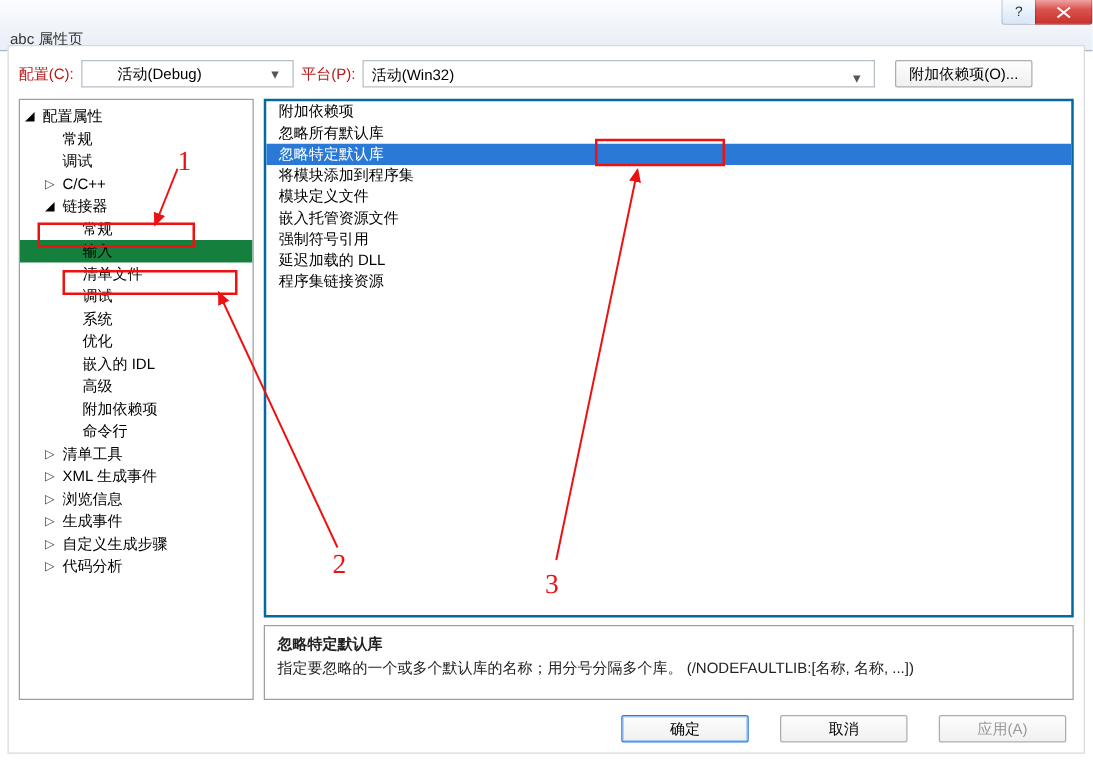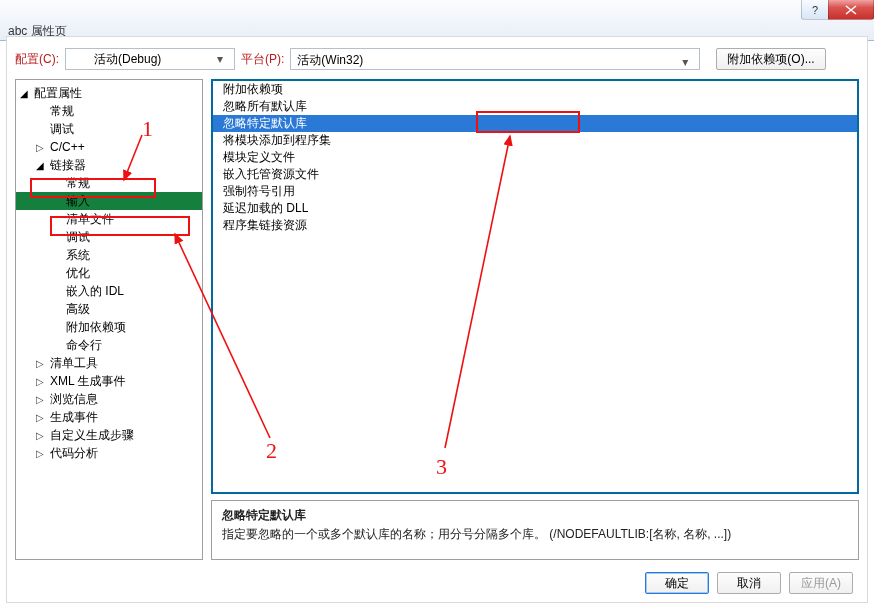--- a/index.html
+++ b/index.html
@@ -61,21 +61,21 @@
   .grid { font-size:12px; }
   .grow { display:flex; height:17px; align-items:center; }
   .grow.sel { background:#2a79d7; color:#fff; }
   .gkey { width:246px; padding-left:10px; white-space:nowrap; overflow:hidden; }
   .gval { flex:1; padding-left:6px; white-space:nowrap; overflow:hidden; position:relative; }
   .grow.sel .gval { color:#000; }
   .valcell { position:absolute; left:0; top:0; right:0; bottom:0; background:#fff; border:none; padding-left:6px; display:flex; align-items:center; }
 
   
   .bottombar { position:absolute; right:14px; bottom:8px; display:flex; gap:8px; }
-  .bottombar .btn { width:64px; }
+  .bottombar .btn { width:102px;margin-left:17px; }
   .btn.primary { border-color:#2a79d7; box-shadow: inset 0 0 0 1px #9fc8f3; }
   .btn.disabled { color:#9a9a9a; }
 
   
   .redbox { position:absolute; border:2px solid #e11; pointer-events:none; }
   .redtext { position:absolute; color:#e11; font-size:22px; font-family: "Times New Roman", serif; pointer-events:none; }
   svg.overlay { position:absolute; left:0; top:0; pointer-events:none; }
 </style>
 </head>
 <body>

